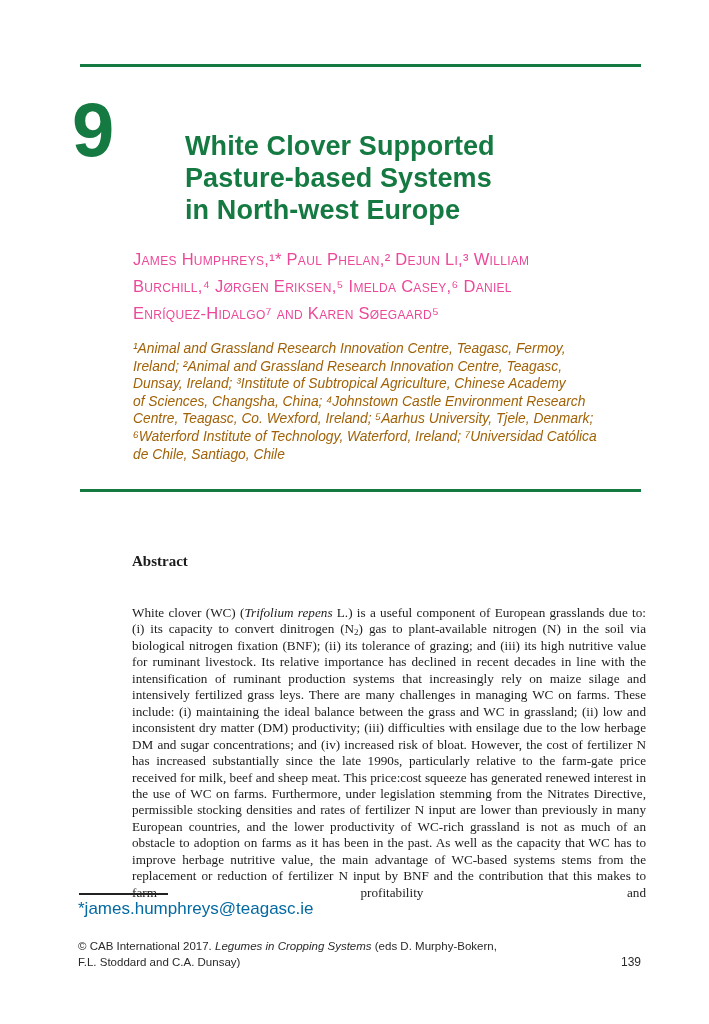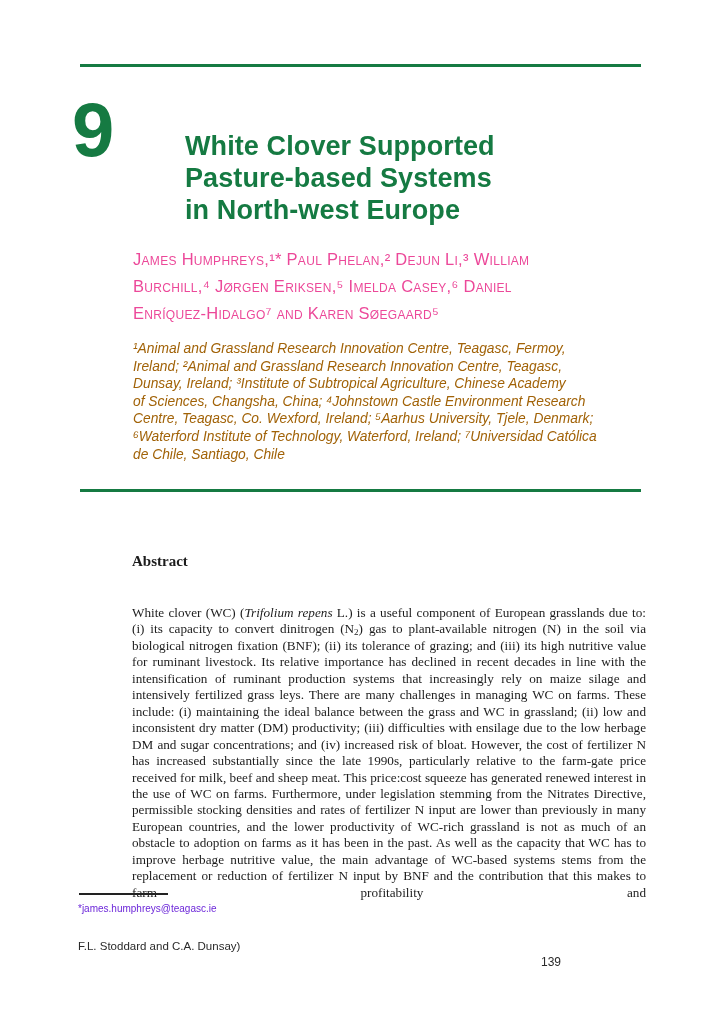--- a/index.html
+++ b/index.html
@@ -98,39 +98,40 @@
     left: 79px;
     top: 893px;
     width: 89px;
     height: 2px;
     background: #222222;
   }
   .footnote {
     position: absolute;
     left: 78px;
     top: 901px;
-    font-size: 10px;
+    font-size: 17px;
     line-height: 16px;
-    color: #6d28d9;
+    color: #0369a1;
   }
   .footer-credit {
     position: absolute;
     left: 78px;
     top: 938px;
     width: 440px;
     font-size: 11.5px;
     line-height: 16px;
     color: #2a2a2a;
     white-space: nowrap;
   }
   .page-number {
     position: absolute;
     left: 541px;
     top: 954px;
     width: 100px;
+    text-align: right;
     font-size: 12px;
     line-height: 16px;
     color: #2a2a2a;
   }
 </style>
 </head>
 <body>
 
 <div class="page">
 
@@ -161,18 +162,19 @@
   <div class="abstract">
     <div class="abstract-heading">Abstract</div>
     <div class="abstract-body"><span>White clover (WC) (</span><i>Trifolium repens</i><span> L.) is a useful component of European grasslands due to: (i) its capacity to convert dinitrogen (N</span><sub>2</sub><span>) gas to plant-available nitrogen (N) in the soil via biological nitrogen fixation (BNF); (ii) its tolerance of grazing; and (iii) its high nutritive value for ruminant livestock. Its relative importance has declined in recent decades in line with the intensification of ruminant production systems that increasingly rely on maize silage and intensively fertilized grass leys. There are many challenges in managing WC on farms. These include: (i) maintaining the ideal balance between the grass and WC in grassland; (ii) low and inconsistent dry matter (DM) productivity; (iii) difficulties with ensilage due to the low herbage DM and sugar concentrations; and (iv) increased risk of bloat. However, the cost of fertilizer N has increased substantially since the late 1990s, particularly relative to the farm-gate price received for milk, beef and sheep meat. This price:cost squeeze has generated renewed interest in the use of WC on farms. Furthermore, under legislation stemming from the Nitrates Directive, permissible stocking densities and rates of fertilizer N input are lower than previously in many European countries, and the lower productivity of WC-rich grassland is not as much of an obstacle to adoption on farms as it has been in the past. As well as the capacity that WC has to improve herbage nutritive value, the main advantage of WC-based systems stems from the replacement or reduction of fertilizer N input by BNF and the contribution that this makes to farm profitability and</span></div>
   </div>
 
   <div class="footnote-rule"></div>
 
   <div class="footnote">*james.humphreys@teagasc.ie</div>
 
   <div class="footer-credit">
+    <div><span>© CAB International 2017. </span><i>Legumes in Cropping Systems</i><span> (eds D. Murphy-Bokern,</span></div>
     <div>F.L. Stoddard and C.A. Dunsay)</div>
   </div>
 
   <div class="page-number">139</div>
 
 </div>
 
 </body></html>

